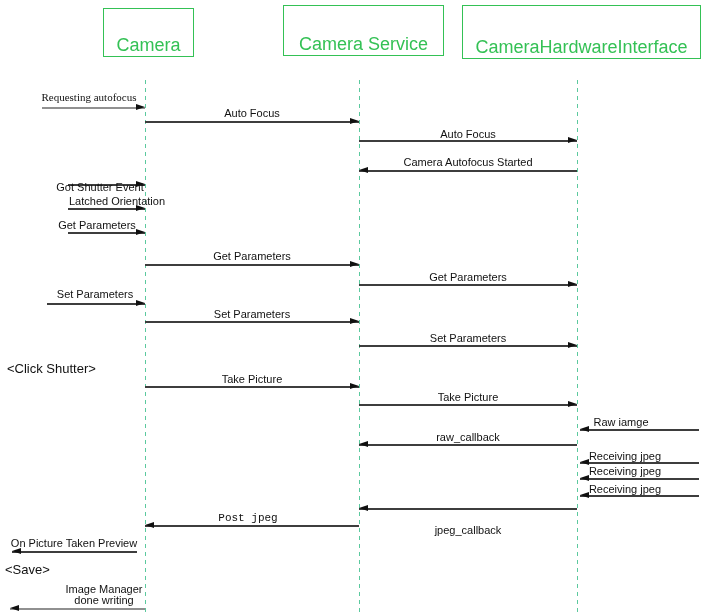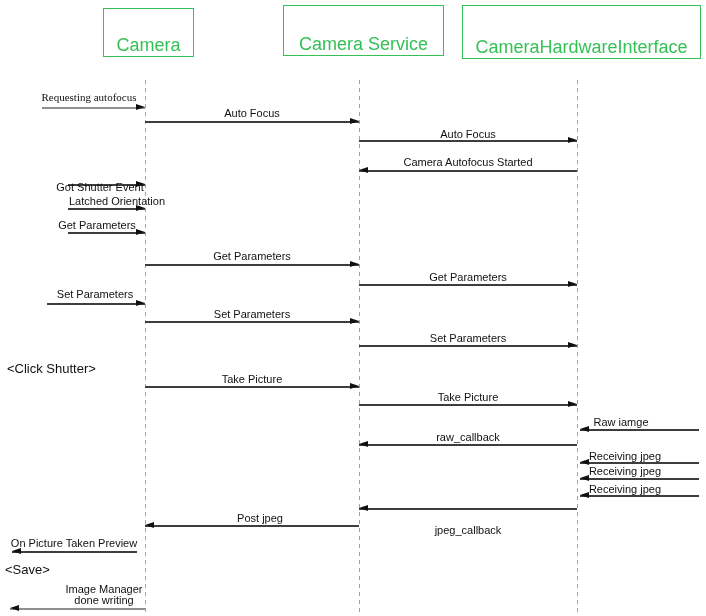--- a/index.html
+++ b/index.html
@@ -172,21 +172,21 @@
       <div class="msg-label" style="left: 625px; top: 484px;">Receiving jpeg</div>
     </div>
     <div>
       <div class="msg-line" style="left: 359px; width: 218px; top: 508px; background: rgb(61, 61, 61);"></div>
       <div class="arrow arrow-left" style="top: 505px; left: 359px;"></div>
       <div class="msg-label" style="left: 468px; top: 497px; margin-top: 28px;">jpeg_callback</div>
     </div>
     <div>
       <div class="msg-line" style="left: 145px; width: 214px; top: 525px; background: rgb(61, 61, 61);"></div>
       <div class="arrow arrow-left" style="top: 522px; left: 145px;"></div>
-      <div class="msg-label" style="left: 260px; top: 513px;">Post jpeg</div>
+      <div class="msg-label" style="left: 248px; top: 513px; font-family: Liberation Mono, monospace;">Post jpeg</div>
     </div>
     <div>
       <div class="msg-line" style="left: 12px; width: 125px; top: 551px; background: rgb(61, 61, 61);"></div>
       <div class="arrow arrow-left" style="top: 548px; left: 12px;"></div>
       <div class="msg-label" style="left: 74px; top: 538px;">On Picture Taken Preview</div>
     </div>
     <div>
       <div class="msg-line" style="left: 10px; width: 135px; top: 608px; background: rgb(144, 144, 144);"></div>
       <div class="arrow arrow-left" style="top: 605px; left: 10px;"></div>
       <div class="msg-label" style="left: 104px; top: 584px;">Image Manager

